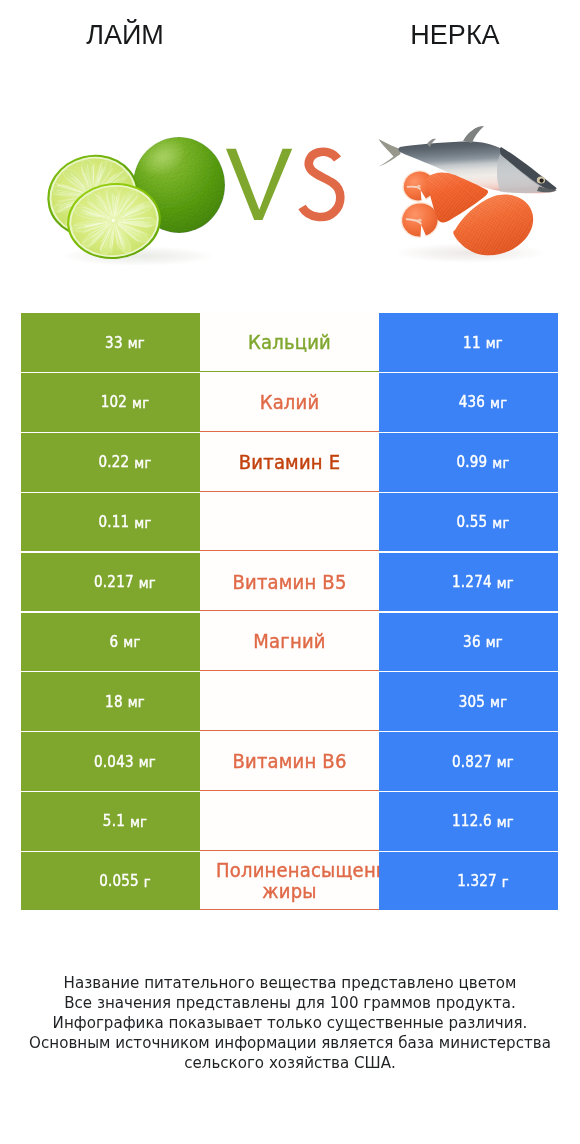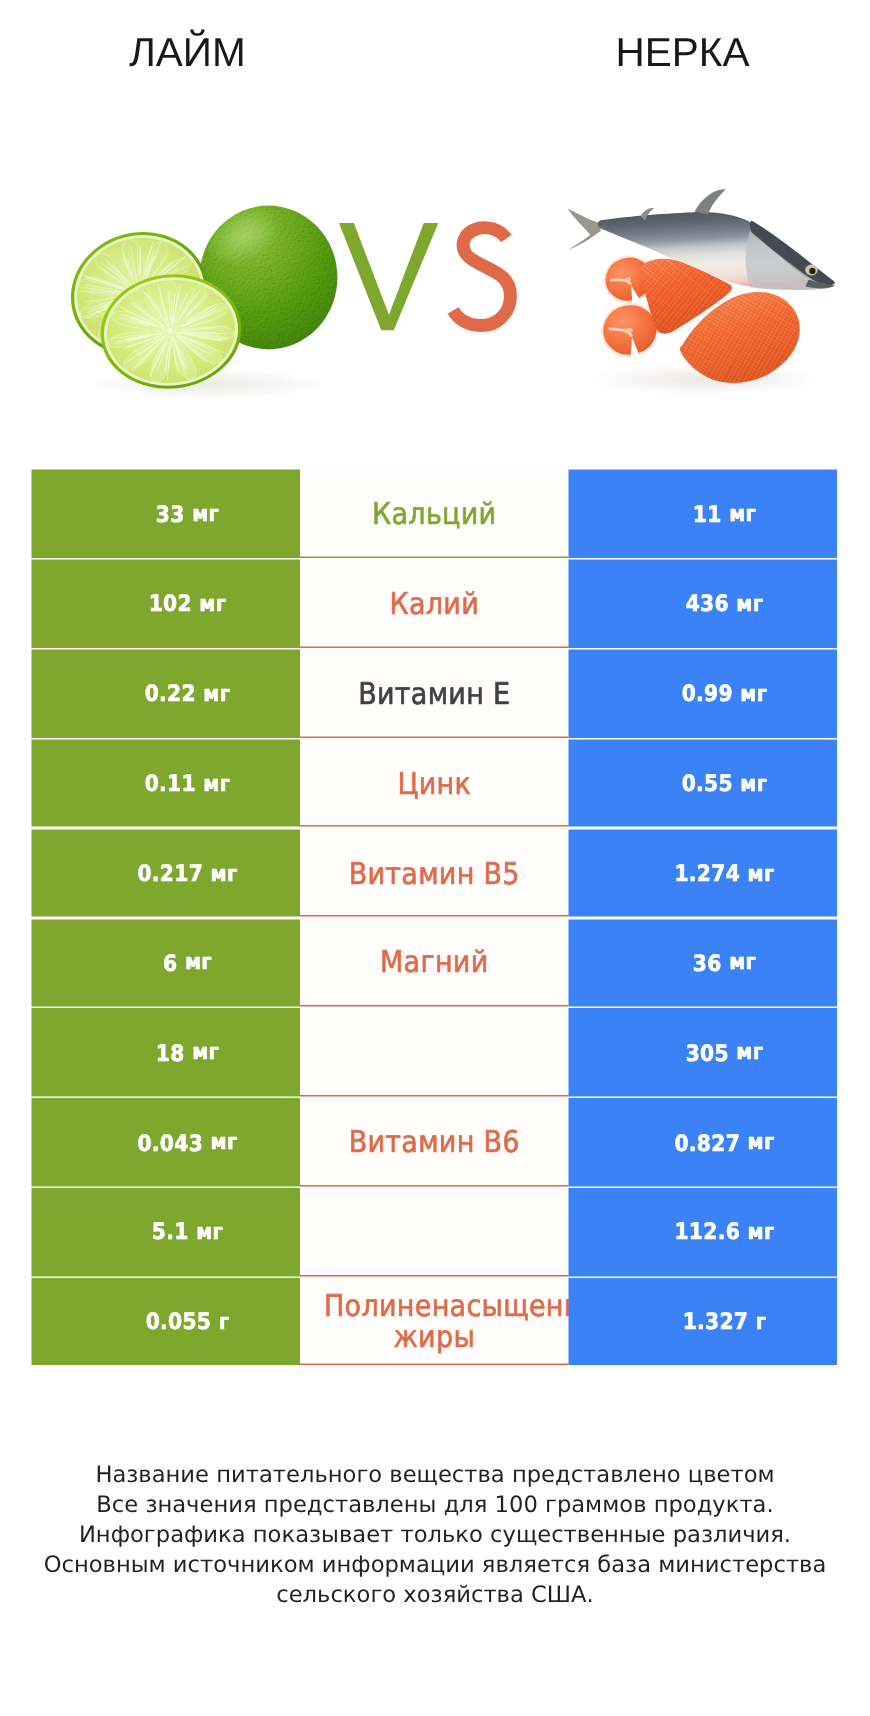--- a/index.html
+++ b/index.html
@@ -7,21 +7,21 @@
   .page{position:relative;width:580px;height:1144px;background:#fff;}
   .hdr{position:absolute;left:0;top:0;width:580px;height:300px;}
   .art{position:absolute;left:0;top:0;}
   .title{position:absolute;top:20px;font-size:27px;font-weight:400;font-stretch:normal;font-family:"Liberation Sans",sans-serif;color:#17181a;text-align:center;line-height:30px;}
   .title-l{left:0;width:250px;}
   .title-r{left:330px;width:250px;}
   .vs{position:absolute;left:0;top:0;}
   .table{position:absolute;left:21px;top:313.4px;width:537px;height:598.5px;}
   .row{position:absolute;left:0;width:537px;height:58.45px;}
   .cell{position:absolute;top:0;width:179px;height:58.45px;display:flex;align-items:center;justify-content:center;text-align:center;box-sizing:border-box;}
-  .left,.right{color:#fff;font-size:15px;font-weight:700;letter-spacing:.2px;padding-left:29px;-webkit-text-stroke:.4px currentColor;}
+  .left,.right{color:#fff;font-size:15px;font-weight:400;letter-spacing:.2px;padding-left:29px;-webkit-text-stroke:.4px currentColor;}
   .left{left:0;background:#7fa72e;}
   .right{left:358px;background:#3b82f6;}
   .mid{left:179px;background:transparent;font-size:20px;font-weight:400;letter-spacing:.2px;line-height:21px;-webkit-text-stroke:.4px currentColor;}
   .midbg{position:absolute;left:179px;top:0;width:179px;height:58.45px;background:#fffefc;box-sizing:border-box;}
   .mid u{display:block;width:147px;text-decoration:none;}
   .unit{font-size:14.6px;margin-left:5px;}
   .foot{position:absolute;left:0;top:972.8px;width:580px;text-align:center;font-size:15.1px;font-stretch:normal;font-family:"DejaVu Sans",sans-serif;color:#1f2123;line-height:20px;}
 </style>
 </head>
 <body>
@@ -214,37 +214,34 @@
           <span>102</span>
           <span class="unit">мг</span>
         </div>
         <div class="cell right">
           <span>436</span>
           <span class="unit">мг</span>
         </div>
       </div>
       <div class="row" style="top: 119.7px;">
         <div class="midbg" style="border-bottom:1px solid #e06a48"></div>
-        <div class="cell mid" style="color:#404040">
+        <div class="cell mid" style="color:#c2410c">
           <u>Витамин E</u>
         </div>
         <div class="cell left">
           <span>0.22</span>
           <span class="unit">мг</span>
         </div>
         <div class="cell right">
           <span>0.99</span>
           <span class="unit">мг</span>
         </div>
       </div>
       <div class="row" style="top: 179.55px;">
         <div class="midbg" style="border-bottom:1px solid #e06a48"></div>
-        <div class="cell mid" style="color:#e06a48">
-          <u>Цинк</u>
-        </div>
         <div class="cell left">
           <span>0.11</span>
           <span class="unit">мг</span>
         </div>
         <div class="cell right">
           <span>0.55</span>
           <span class="unit">мг</span>
         </div>
       </div>
       <div class="row" style="top: 239.4px;">

